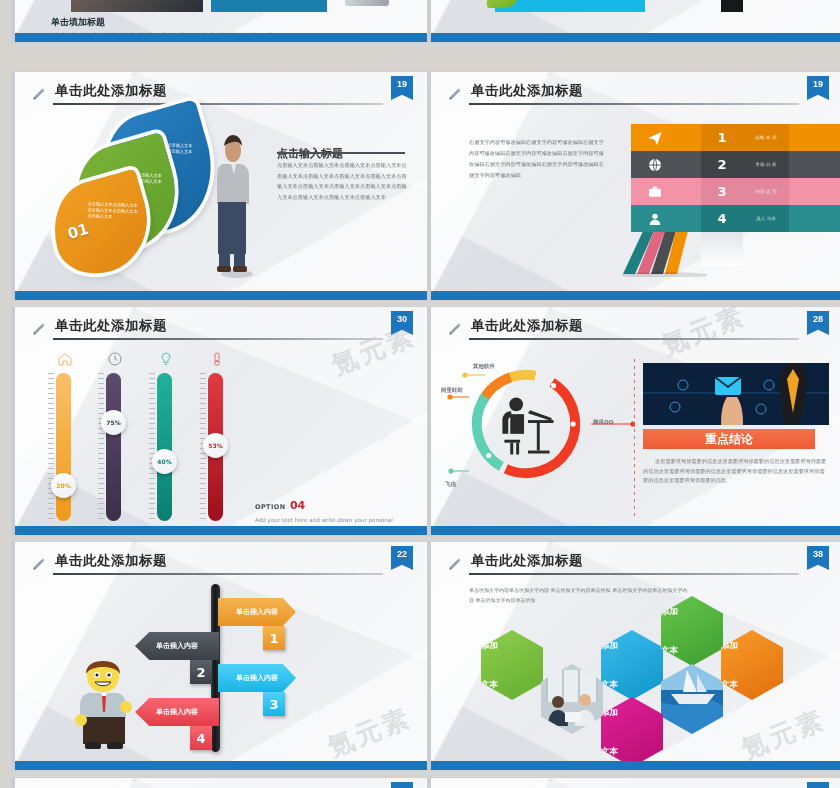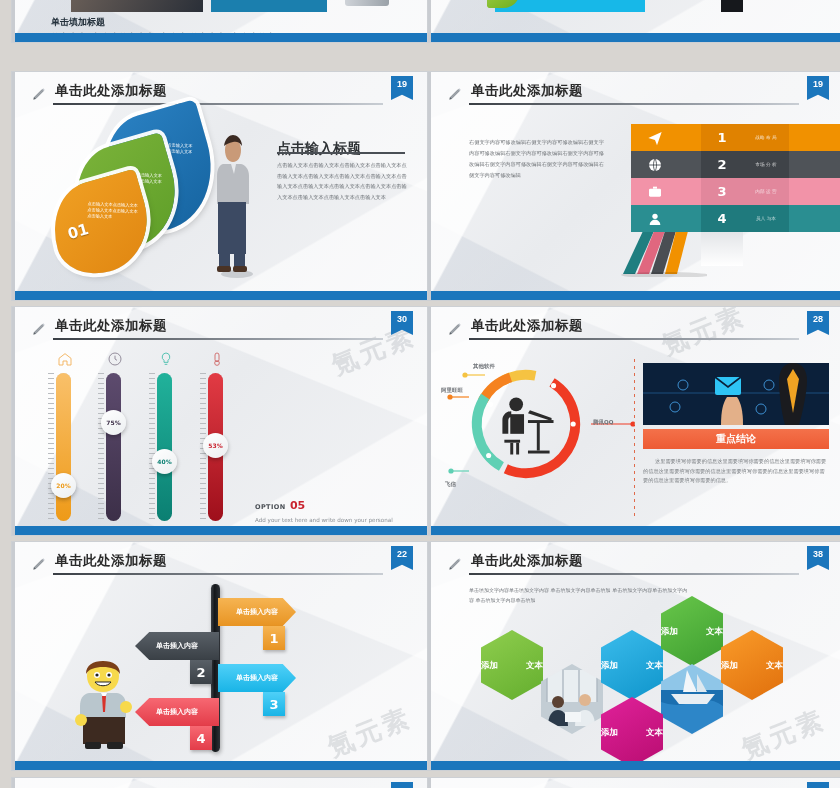--- a/index.html
+++ b/index.html
@@ -87,22 +87,22 @@
   .d2 .num { left:14px; top:38px; }
   .d2 .dtxt { left:40px; top:32px; }
   .d1 { left:38px; top:108px; width:96px; height:92px; background:linear-gradient(150deg,#f0a023,#e08611); }
   .d1 .num { left:14px; top:36px; }
   .d1 .dtxt { left:38px; top:26px; }
 
   .person {
     position:absolute; left:196px; top:56px; width:42px; height:150px;
   }
   .side-title {
-    position:absolute; left:262px; top:68px;
-    font-size:14px; font-weight:bold; color:#2f3336;
+    position:absolute; left:262px; top:74px;
+    font-size:11px; font-weight:bold; color:#2f3336;
     font-family:"DejaVu Sans",sans-serif;
   }
   .side-rule { position:absolute; left:262px; top:80px; width:128px; height:1.5px; background:#4a4f55; }
   .side-body {
     position:absolute; left:262px; top:88px; width:132px;
     font-size:5.2px; line-height:2.05; color:#6d7277;
     font-family:"DejaVu Sans",sans-serif;
   }
 
   
@@ -151,23 +151,23 @@
   
   .ring-wrap { position:absolute; left:36px; top:58px; width:118px; height:118px; }
   .ring-lbl { position:absolute; font-size:5.5px; color:#6d7176; font-weight:bold;
               font-family:"DejaVu Sans",sans-serif; }
   .photo-band {
     position:absolute; left:212px; top:56px; width:186px; height:62px;
     background:linear-gradient(105deg,#0a1c33 0%,#12406e 30%,#0d2947 55%,#1c1d21 100%);
     overflow:hidden;
   }
   .concl-bar {
-    position:absolute; left:212px; top:122px; width:186px; height:20px;
+    position:absolute; left:212px; top:122px; width:172px; height:20px;
     background:linear-gradient(180deg,#f4714a,#ed5b34);
-    color:#fff; font-size:10px; font-weight:bold;
+    color:#fff; font-size:12px; font-weight:bold;
     display:flex; align-items:center; justify-content:center;
     font-family:"DejaVu Sans",sans-serif;
   }
   .concl-body {
     position:absolute; left:212px; top:150px; width:186px;
     font-size:5.2px; line-height:1.85; color:#767a7e; text-indent:12px;
     font-family:"DejaVu Sans",sans-serif;
   }
   .dashline { position:absolute; left:203px; top:52px; bottom:16px; width:1px;
               background-image:repeating-linear-gradient(to bottom,#e06a4a 0 3px,transparent 3px 7px); }
@@ -190,21 +190,21 @@
               box-shadow:1px 2px 3px rgba(0,0,0,.25); }
   .cartoon { position:absolute; left:60px; top:118px; width:58px; height:92px; }
 
   
   .s23-text { position:absolute; left:38px; top:44px; width:220px;
               font-size:5px; line-height:1.9; color:#6f7378;
               font-family:"DejaVu Sans",sans-serif; }
   .hex {
     position:absolute; width:62px; height:70px;
     clip-path: polygon(50% 0%, 100% 25%, 100% 75%, 50% 100%, 0% 75%, 0% 25%);
-    display:flex; flex-direction:row; align-items:center; justify-content:center;
+    display:flex; flex-direction:column; align-items:flex-start; justify-content:center;
     color:#fff; font-size:8.5px; font-weight:bold; line-height:1.25;
     font-family:"DejaVu Sans",sans-serif;
     filter: drop-shadow(1px 2px 3px rgba(0,0,0,.25));
     gap: 28px;
   }
   .hex-img {
     position:absolute; width:62px; height:70px;
     clip-path: polygon(50% 0%, 100% 25%, 100% 75%, 50% 100%, 0% 75%, 0% 25%);
     filter: drop-shadow(1px 2px 3px rgba(0,0,0,.25));
   }
@@ -415,21 +415,21 @@
     <div class="sl-ticks" style="left:185px; top:66px; height:148px;"></div>
     <div class="sl-track" style="left:193px; top:66px; height:148px;">
       <div class="sl-fill" style="height:100%; background:linear-gradient(180deg,#e23b44,#9e0f1b);"></div>
     </div>
     <div class="knob" style="left:188px; top:126px; color:#c9242f;">
       <span>53%</span>
     </div>
 
     <div style="position:absolute;left:240px;top:188px;">
       <span class="opt-lbl">OPTION</span>
-      <span class="opt-num" style="color:#c9242f;">05</span>
+      <span class="opt-num" style="color:#c9242f;">04</span>
       <div class="opt-body">Add your text here and write down your personal ideas thank you very much</div>
     </div>
 
     <div class="bottombar"></div>
   </div>
 
   <div class="slide" style="left:428px; top:307px;">
     <div class="poly"></div>
     <div class="wm" style="right:96px; top:6px;">氪元素</div>
 

